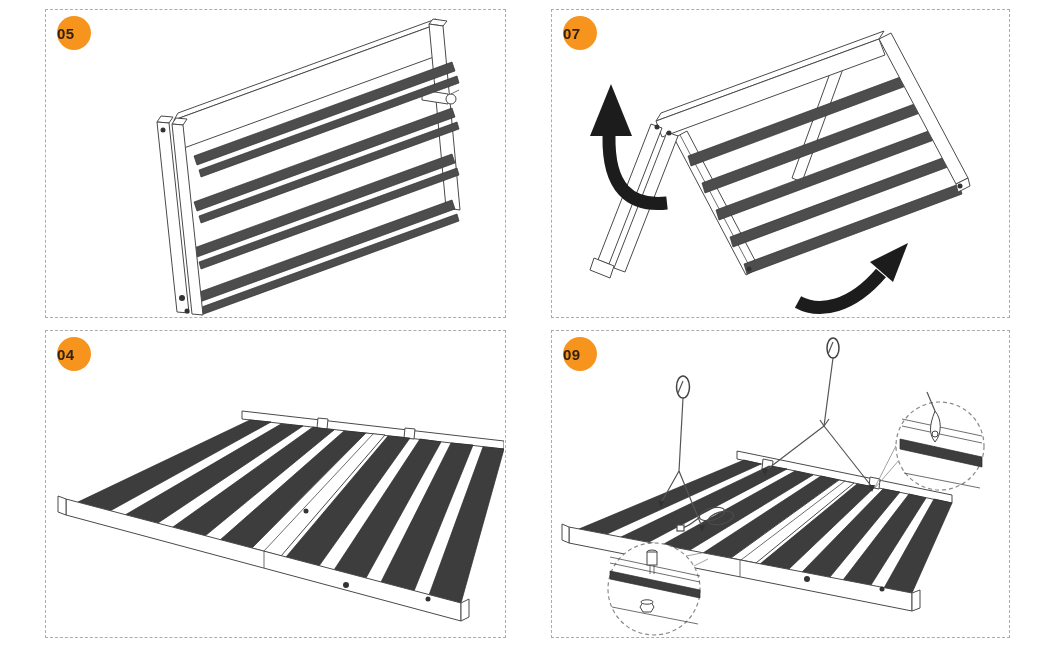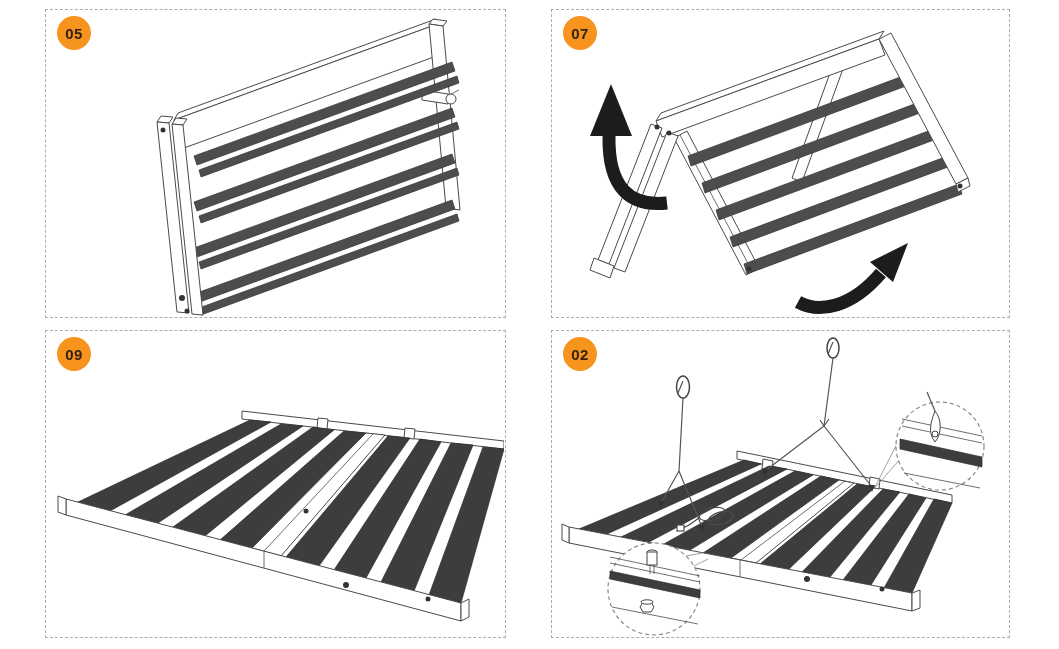--- a/index.html
+++ b/index.html
@@ -2,21 +2,21 @@
 <html style="--badge-bg: #F7941E; --badge-text: #33220F; --border-dash: #ACACAC;"><head>
 <meta charset="utf-8">
 <style>
   html,body{margin:0;padding:0;background:#ffffff;}
   .canvas{position:relative;width:1059px;height:649px;background:#fff;overflow:hidden;
           font-family:"Liberation Sans",sans-serif;}
   .panel{position:absolute;border:1.5px dashed var(--border-dash,#ACACAC);
          box-sizing:border-box;background:#fff;}
   .panel svg{position:absolute;left:0;top:0;}
   .badge{position:absolute;left:11px;top:6px;width:34px;height:34px;border-radius:50%;
-         background:var(--badge-bg,#F7941E);display:flex;align-items:center;justify-content:center;
+         background:var(--badge-bg,#F7941E);display:flex;align-items:center;
          font-weight:bold;font-size:15px;letter-spacing:.5px;color:var(--badge-text,#33220F);z-index:2;}
   .lineart{stroke:#4a4a4a;stroke-width:1;fill:#ffffff;stroke-linejoin:round;}
   .bar{fill:#4d4d4d;stroke:#303030;stroke-width:.7;}
   .bar2{fill:#3d3d3d;stroke:#2b2b2b;stroke-width:.7;}
   .dot{fill:#333;stroke:none;}
   .arrow{fill:#1c1c1c;stroke:none;}
   .stem{stroke:#1c1c1c;stroke-width:13;fill:none;stroke-linecap:butt;}
   .wire{stroke:#555;stroke-width:1.2;fill:none;}
   .callout{fill:#ffffff;stroke:#8a8a8a;stroke-width:1.2;stroke-dasharray:4 3;}
   .leader{stroke:#8a8a8a;stroke-width:.8;fill:none;}
@@ -107,21 +107,21 @@
       </g>
       <g>
         <path class="stem" d="M246,292 C 268,304 300,297 329,263"></path>
         <polygon class="arrow" points="318,252 341,272 356,233"></polygon>
       </g>
     </svg>
   </section>
 
   <section class="panel" style="left:45px;top:330px;width:461px;height:308px">
     <div class="badge">
-      <span>09</span>
+      <span>04</span>
     </div>
     <svg width="458" height="305" viewBox="0 0 458 305">
       <g class="lineart">
 
         <polygon points="196,88 458,118 458,110 196,80"></polygon>
         <polygon points="271,97 281,98 282,88 272,87"></polygon>
         <polygon points="358,107 368,108 369,98 359,97"></polygon>
 
         <g>
           <polygon class="bar2" points="32,171 204,89 225,91 64,180"></polygon>
@@ -143,21 +143,21 @@
         <polygon points="415,272 423,268 423,286 415,290"></polygon>
         <line class="thin" x1="218" y1="220" x2="218" y2="237"></line>
         <circle class="dot" cx="300" cy="254" r="3"></circle>
         <circle class="dot" cx="382" cy="268" r="2.5"></circle>
       </g>
     </svg>
   </section>
 
   <section class="panel" style="left:551px;top:330px;width:459px;height:308px">
     <div class="badge">
-      <span>02</span>
+      <span>09</span>
     </div>
     <svg width="456" height="305" viewBox="0 0 456 305">
       <g class="lineart">
 
         <polygon points="185,128 400,172 400,164 185,120"></polygon>
         <polygon points="210,138 220,140 221,130 211,128"></polygon>
         <polygon points="317,156 327,158 328,148 318,146"></polygon>
 
         <g>
           <polygon class="bar2" points="27,198 192,129 209,133 55,203"></polygon>

